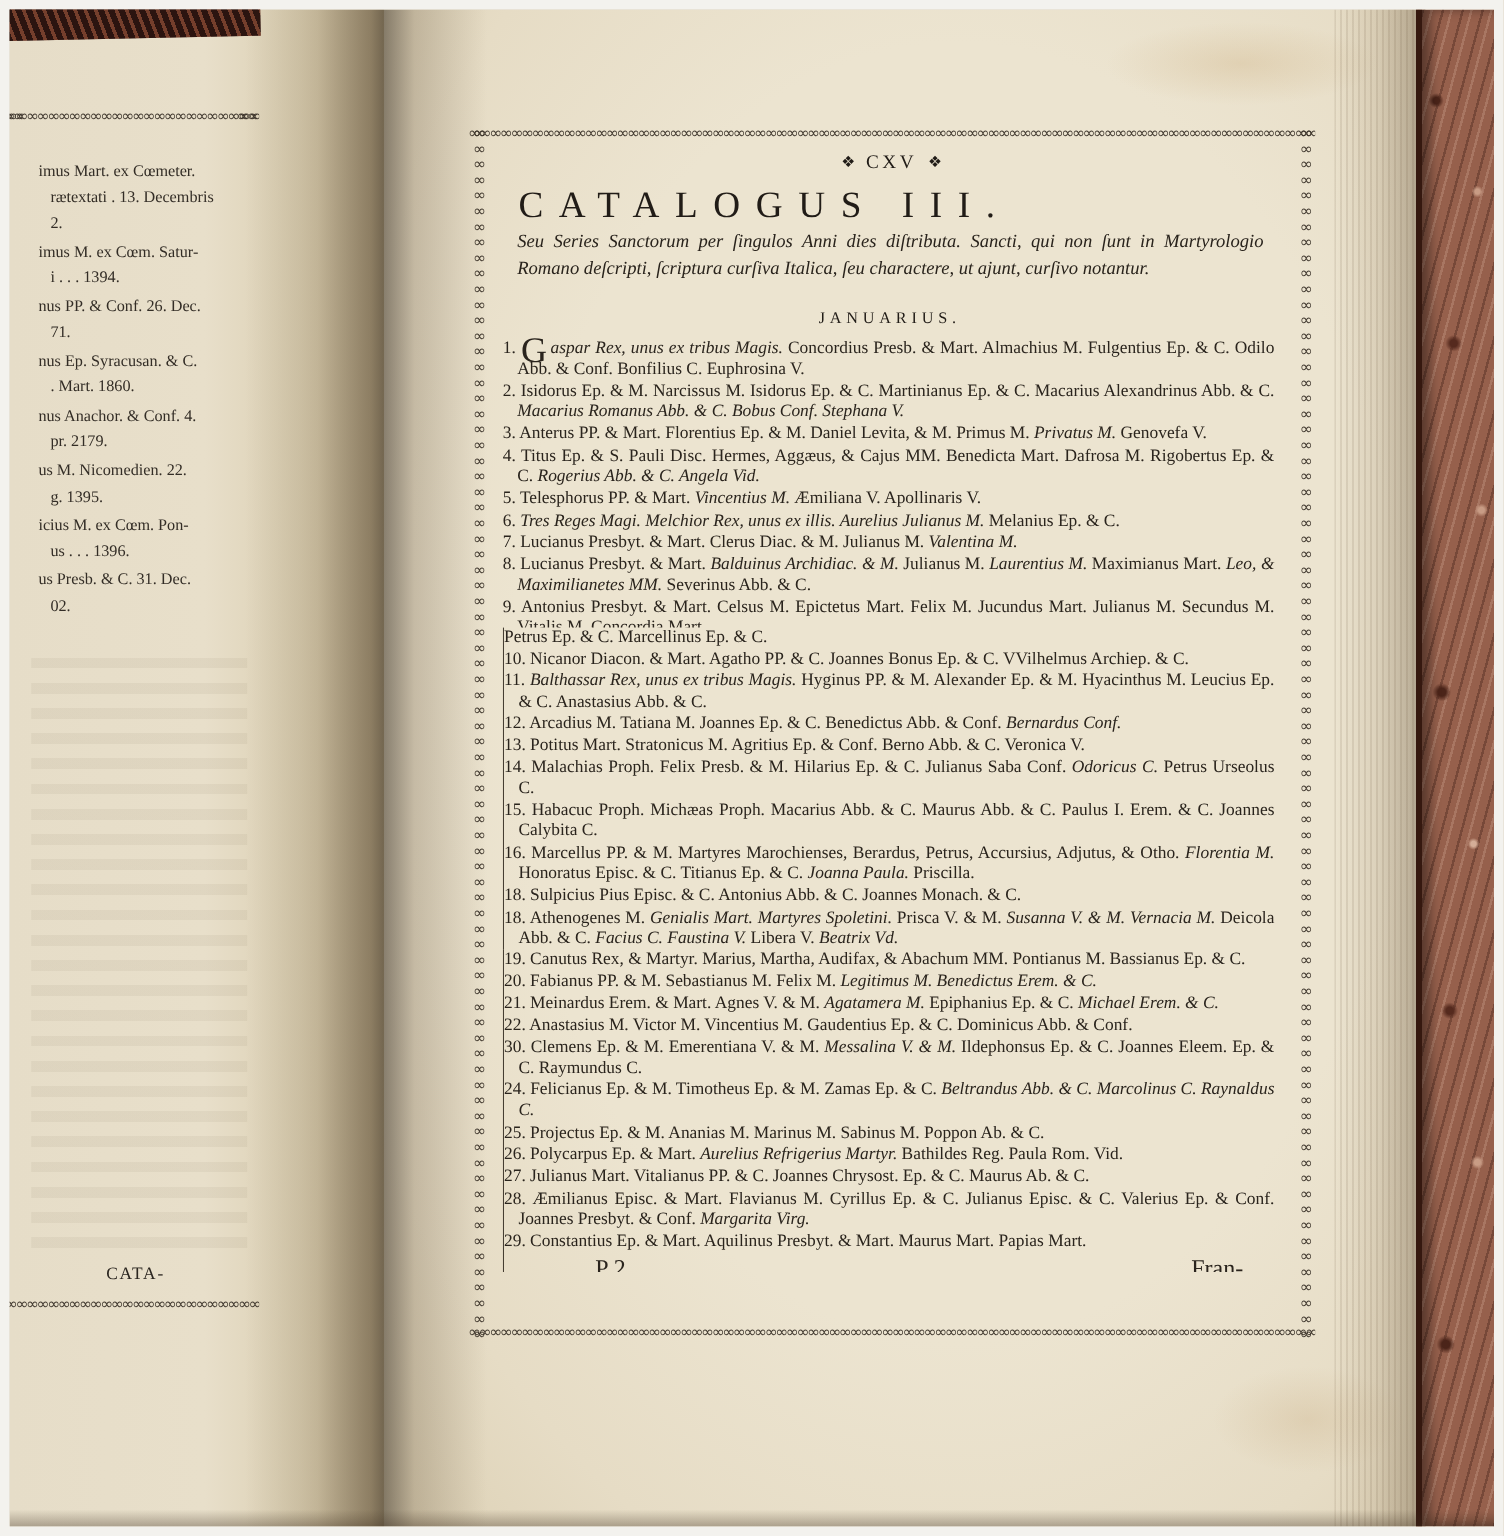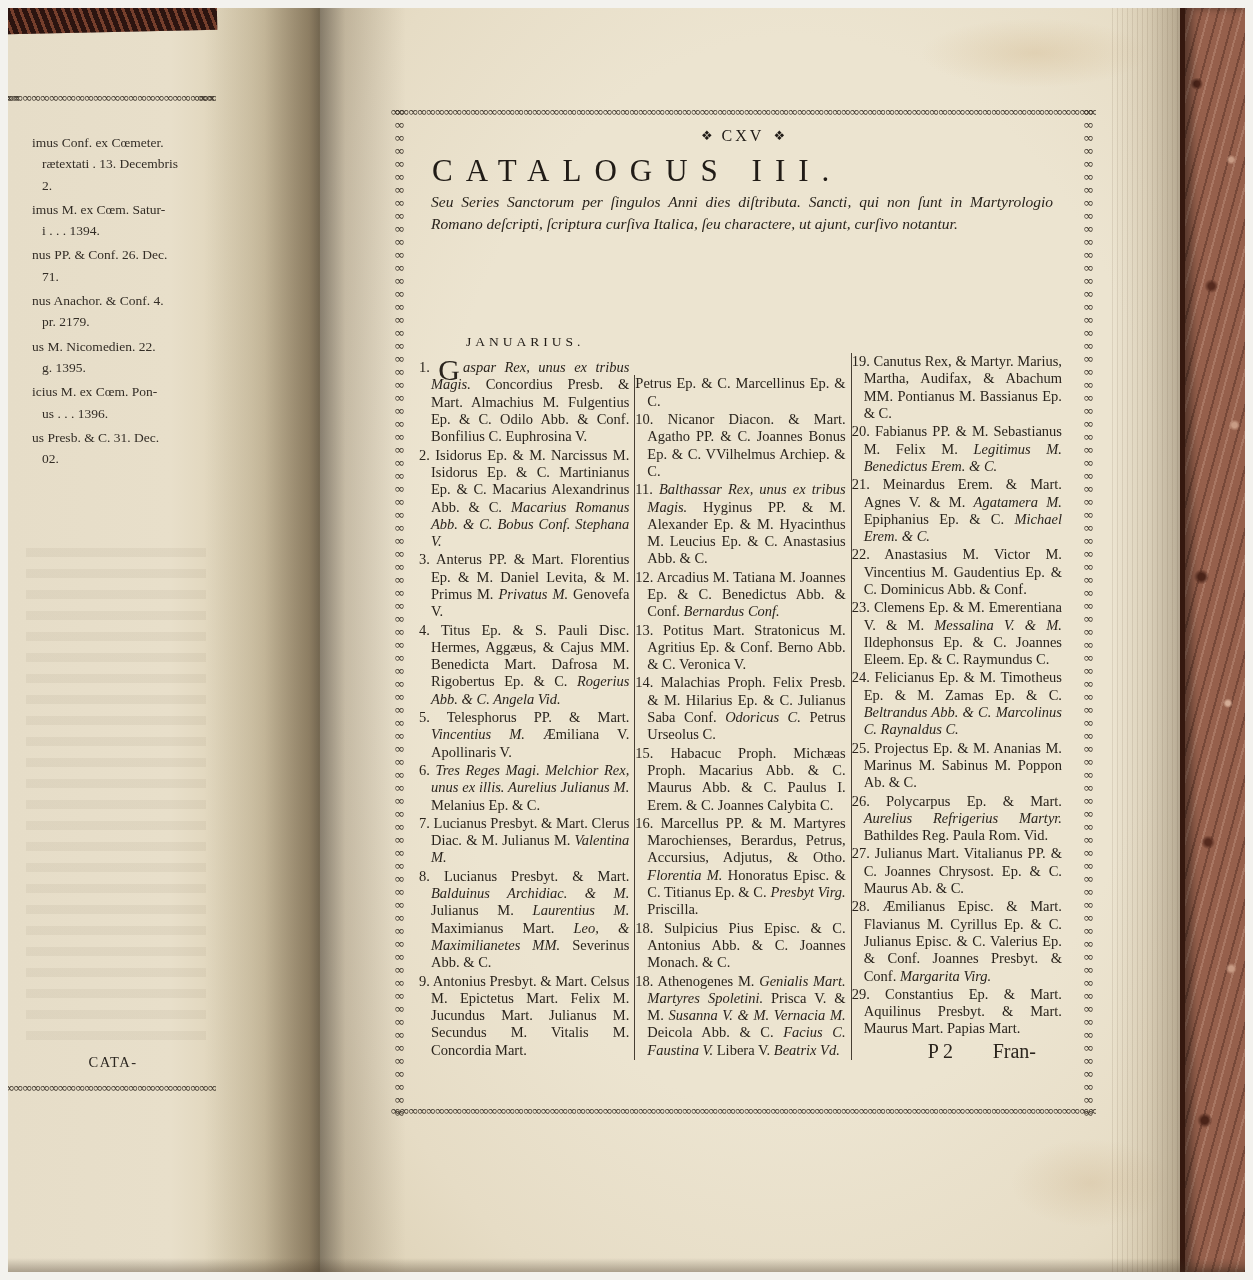--- a/index.html
+++ b/index.html
@@ -89,21 +89,21 @@
   .book-title{
     font-size:31px;letter-spacing:13px;padding-left:13px;
     margin-top:8px;color:#211c17;
   }
   .intro{
     font-style:italic;font-size:15.5px;line-height:21.5px;text-align:justify;
     margin:2px 14px 10px 12px;color:#29231c;
   }
 
   .columns{
-    display:flex;align-items:flex-end;height:806px;overflow:hidden;margin-top:20px;
+    display:flex;align-items:flex-start;height:806px;overflow:hidden;margin-top:20px;flex-direction:column;
   }
   .col{
     flex:1 1 0;padding-left:12px;padding-right:5px;overflow:hidden;
     font-size:14.5px;line-height:17.3px;text-align:justify;
   }
   .col + .col{border-left:1px solid #463e32;}
   .col-heading{
     text-align:center;font-size:13.5px;letter-spacing:4px;margin:2px 10px 9px 0;color:#211c17;
   }
   .entry{margin:0 0 1px;text-indent:-12px;}
@@ -146,31 +146,35 @@
 
 <div class="photo">
 
   <div class="left-page">
     <div class="orn orn-h orn-top">∞∞∞∞∞∞∞∞∞∞∞∞∞∞∞∞∞∞∞∞∞∞∞∞∞∞∞∞∞∞∞∞∞∞∞∞∞∞∞∞∞∞∞∞∞∞∞∞∞∞∞∞∞∞∞∞∞∞∞∞∞∞∞∞∞∞∞∞∞∞∞∞∞∞∞∞∞∞∞∞∞∞∞∞∞∞∞∞∞∞∞∞∞∞∞∞∞∞∞∞∞∞∞∞∞∞∞∞∞∞∞∞∞∞∞∞∞∞∞∞∞∞∞∞∞∞∞∞∞∞∞∞∞∞∞∞∞∞∞∞∞∞∞∞∞∞∞∞∞∞∞∞∞∞∞∞∞∞∞∞∞∞∞∞∞∞∞∞∞∞∞∞∞∞∞∞∞∞∞∞∞∞∞∞∞∞∞∞∞∞∞∞∞∞∞∞∞∞∞∞∞∞∞∞∞∞∞∞∞∞∞∞∞∞∞∞∞∞∞∞∞∞∞∞∞∞∞∞∞∞∞∞∞∞∞∞∞∞∞∞∞∞∞∞∞∞∞∞∞∞∞∞∞∞∞∞∞∞∞∞∞∞∞∞∞∞∞∞∞∞∞∞∞∞∞∞∞∞∞∞</div>
     <div class="orn orn-h orn-bottom">∞∞∞∞∞∞∞∞∞∞∞∞∞∞∞∞∞∞∞∞∞∞∞∞∞∞∞∞∞∞∞∞∞∞∞∞∞∞∞∞∞∞∞∞∞∞∞∞∞∞∞∞∞∞∞∞∞∞∞∞∞∞∞∞∞∞∞∞∞∞∞∞∞∞∞∞∞∞∞∞∞∞∞∞∞∞∞∞∞∞∞∞∞∞∞∞∞∞∞∞∞∞∞∞∞∞∞∞∞∞∞∞∞∞∞∞∞∞∞∞∞∞∞∞∞∞∞∞∞∞∞∞∞∞∞∞∞∞∞∞∞∞∞∞∞∞∞∞∞∞∞∞∞∞∞∞∞∞∞∞∞∞∞∞∞∞∞∞∞∞∞∞∞∞∞∞∞∞∞∞∞∞∞∞∞∞∞∞∞∞∞∞∞∞∞∞∞∞∞∞∞∞∞∞∞∞∞∞∞∞∞∞∞∞∞∞∞∞∞∞∞∞∞∞∞∞∞∞∞∞∞∞∞∞∞∞∞∞∞∞∞∞∞∞∞∞∞∞∞∞∞∞∞∞∞∞∞∞∞∞∞∞∞∞∞∞∞∞∞∞∞∞∞∞∞∞∞∞∞∞</div>
     <div class="orn orn-v orn-left">∞∞∞∞∞∞∞∞∞∞∞∞∞∞∞∞∞∞∞∞∞∞∞∞∞∞∞∞∞∞∞∞∞∞∞∞∞∞∞∞∞∞∞∞∞∞∞∞∞∞∞∞∞∞∞∞∞∞∞∞∞∞∞∞∞∞∞∞∞∞∞∞∞∞∞∞∞∞∞∞∞∞∞∞∞∞∞∞∞∞∞∞∞∞∞∞∞∞∞∞∞∞∞∞∞∞∞∞∞∞∞∞∞∞∞∞∞∞∞∞∞∞∞∞∞∞∞∞∞∞∞∞∞∞∞∞∞∞∞∞∞∞∞∞∞∞∞∞∞∞∞∞∞∞∞∞∞∞∞∞∞∞∞∞∞∞∞∞∞∞∞∞∞∞∞∞∞∞∞∞∞∞∞∞∞∞∞∞∞∞∞∞∞∞∞∞∞∞∞∞∞∞∞∞∞∞∞∞∞∞∞∞∞∞∞∞∞∞∞∞∞∞∞∞∞∞∞∞∞∞∞∞∞∞∞∞∞∞∞∞∞∞∞∞∞∞∞∞∞∞∞∞∞∞∞∞∞∞∞∞∞∞∞∞∞∞∞∞∞∞∞∞∞∞∞∞∞∞∞∞</div>
     <div class="orn orn-v orn-right">∞∞∞∞∞∞∞∞∞∞∞∞∞∞∞∞∞∞∞∞∞∞∞∞∞∞∞∞∞∞∞∞∞∞∞∞∞∞∞∞∞∞∞∞∞∞∞∞∞∞∞∞∞∞∞∞∞∞∞∞∞∞∞∞∞∞∞∞∞∞∞∞∞∞∞∞∞∞∞∞∞∞∞∞∞∞∞∞∞∞∞∞∞∞∞∞∞∞∞∞∞∞∞∞∞∞∞∞∞∞∞∞∞∞∞∞∞∞∞∞∞∞∞∞∞∞∞∞∞∞∞∞∞∞∞∞∞∞∞∞∞∞∞∞∞∞∞∞∞∞∞∞∞∞∞∞∞∞∞∞∞∞∞∞∞∞∞∞∞∞∞∞∞∞∞∞∞∞∞∞∞∞∞∞∞∞∞∞∞∞∞∞∞∞∞∞∞∞∞∞∞∞∞∞∞∞∞∞∞∞∞∞∞∞∞∞∞∞∞∞∞∞∞∞∞∞∞∞∞∞∞∞∞∞∞∞∞∞∞∞∞∞∞∞∞∞∞∞∞∞∞∞∞∞∞∞∞∞∞∞∞∞∞∞∞∞∞∞∞∞∞∞∞∞∞∞∞∞∞∞</div>
     <div class="left-frags">
         <div class="frag-group">
-          <div class="frag">imus Conf. ex Cœmeter.</div>
+          <div class="frag">imus Mart. ex Cœmeter.</div>
           <div class="frag cont">rætextati . 13. Decembris</div>
           <div class="frag cont">2.</div>
         </div>
         <div class="frag-group">
           <div class="frag">imus M. ex Cœm. Satur-</div>
           <div class="frag cont">i . . . 1394.</div>
         </div>
         <div class="frag-group">
           <div class="frag">nus PP. &amp; Conf. 26. Dec.</div>
           <div class="frag cont">71.</div>
+        </div>
+        <div class="frag-group">
+          <div class="frag">nus Ep. Syracusan. &amp; C.</div>
+          <div class="frag cont">. Mart. 1860.</div>
         </div>
         <div class="frag-group">
           <div class="frag">nus Anachor. &amp; Conf. 4.</div>
           <div class="frag cont">pr. 2179.</div>
         </div>
         <div class="frag-group">
           <div class="frag">us M. Nicomedien. 22.</div>
           <div class="frag cont">g. 1395.</div>
         </div>
         <div class="frag-group">
@@ -220,30 +224,30 @@
               <p class="entry"><span class="num">9. </span><span class="ro">Antonius Presbyt. &amp; Mart. Celsus M. Epictetus Mart. Felix M. Jucundus Mart. Julianus M. Secundus M. Vitalis M. Concordia Mart.</span></p>
             </div>
             <div class="col">
               <p class="entry"><span class="ro">Petrus Ep. &amp; C. Marcellinus Ep. &amp; C.</span></p>
               <p class="entry"><span class="num">10. </span><span class="ro">Nicanor Diacon. &amp; Mart. Agatho PP. &amp; C. Joannes Bonus Ep. &amp; C. VVilhelmus Archiep. &amp; C.</span></p>
               <p class="entry"><span class="num">11. </span><span class="it">Balthassar Rex, unus ex tribus Magis. </span><span class="ro">Hyginus PP. &amp; M. Alexander Ep. &amp; M. Hyacinthus M. Leucius Ep. &amp; C. Anastasius Abb. &amp; C.</span></p>
               <p class="entry"><span class="num">12. </span><span class="ro">Arcadius M. Tatiana M. Joannes Ep. &amp; C. Benedictus Abb. &amp; Conf. </span><span class="it">Bernardus Conf.</span></p>
               <p class="entry"><span class="num">13. </span><span class="ro">Potitus Mart. Stratonicus M. Agritius Ep. &amp; Conf. Berno Abb. &amp; C. Veronica V.</span></p>
               <p class="entry"><span class="num">14. </span><span class="ro">Malachias Proph. Felix Presb. &amp; M. Hilarius Ep. &amp; C. Julianus Saba Conf. </span><span class="it">Odoricus C. </span><span class="ro">Petrus Urseolus C.</span></p>
               <p class="entry"><span class="num">15. </span><span class="ro">Habacuc Proph. Michæas Proph. Macarius Abb. &amp; C. Maurus Abb. &amp; C. Paulus I. Erem. &amp; C. Joannes Calybita C.</span></p>
-              <p class="entry"><span class="num">16. </span><span class="ro">Marcellus PP. &amp; M. Martyres Marochienses, Berardus, Petrus, Accursius, Adjutus, &amp; Otho. </span><span class="it">Florentia M. </span><span class="ro">Honoratus Episc. &amp; C. Titianus Ep. &amp; C. </span><span class="it">Presbyt Virg. </span><span class="ro">Priscilla.</span></p>
+              <p class="entry"><span class="num">16. </span><span class="ro">Marcellus PP. &amp; M. Martyres Marochienses, Berardus, Petrus, Accursius, Adjutus, &amp; Otho. </span><span class="it">Florentia M. </span><span class="ro">Honoratus Episc. &amp; C. Titianus Ep. &amp; C. </span><span class="it">Joanna Paula. </span><span class="ro">Priscilla.</span></p>
               <p class="entry"><span class="num">18. </span><span class="ro">Sulpicius Pius Episc. &amp; C. Antonius Abb. &amp; C. Joannes Monach. &amp; C.</span></p>
               <p class="entry"><span class="num">18. </span><span class="ro">Athenogenes M. </span><span class="it">Genialis Mart. Martyres Spoletini. </span><span class="ro">Prisca V. &amp; M. </span><span class="it">Susanna V. &amp; M. Vernacia M. </span><span class="ro">Deicola Abb. &amp; C. </span><span class="it">Facius C. Faustina V. </span><span class="ro">Libera V. </span><span class="it">Beatrix Vd.</span></p>
             </div>
             <div class="col">
               <p class="entry"><span class="num">19. </span><span class="ro">Canutus Rex, &amp; Martyr. Marius, Martha, Audifax, &amp; Abachum MM. Pontianus M. Bassianus Ep. &amp; C.</span></p>
               <p class="entry"><span class="num">20. </span><span class="ro">Fabianus PP. &amp; M. Sebastianus M. Felix M. </span><span class="it">Legitimus M. Benedictus Erem. &amp; C.</span></p>
               <p class="entry"><span class="num">21. </span><span class="ro">Meinardus Erem. &amp; Mart. Agnes V. &amp; M. </span><span class="it">Agatamera M. </span><span class="ro">Epiphanius Ep. &amp; C. </span><span class="it">Michael Erem. &amp; C.</span></p>
               <p class="entry"><span class="num">22. </span><span class="ro">Anastasius M. Victor M. Vincentius M. Gaudentius Ep. &amp; C. Dominicus Abb. &amp; Conf.</span></p>
-              <p class="entry"><span class="num">23. </span><span class="ro">Clemens Ep. &amp; M. Emerentiana V. &amp; M. </span><span class="it">Messalina V. &amp; M. </span><span class="ro">Ildephonsus Ep. &amp; C. Joannes Eleem. Ep. &amp; C. Raymundus C.</span></p>
+              <p class="entry"><span class="num">30. </span><span class="ro">Clemens Ep. &amp; M. Emerentiana V. &amp; M. </span><span class="it">Messalina V. &amp; M. </span><span class="ro">Ildephonsus Ep. &amp; C. Joannes Eleem. Ep. &amp; C. Raymundus C.</span></p>
               <p class="entry"><span class="num">24. </span><span class="ro">Felicianus Ep. &amp; M. Timotheus Ep. &amp; M. Zamas Ep. &amp; C. </span><span class="it">Beltrandus Abb. &amp; C. Marcolinus C. Raynaldus C.</span></p>
               <p class="entry"><span class="num">25. </span><span class="ro">Projectus Ep. &amp; M. Ananias M. Marinus M. Sabinus M. Poppon Ab. &amp; C.</span></p>
               <p class="entry"><span class="num">26. </span><span class="ro">Polycarpus Ep. &amp; Mart. </span><span class="it">Aurelius Refrigerius Martyr. </span><span class="ro">Bathildes Reg. Paula Rom. Vid.</span></p>
               <p class="entry"><span class="num">27. </span><span class="ro">Julianus Mart. Vitalianus PP. &amp; C. Joannes Chrysost. Ep. &amp; C. Maurus Ab. &amp; C.</span></p>
               <p class="entry"><span class="num">28. </span><span class="ro">Æmilianus Episc. &amp; Mart. Flavianus M. Cyrillus Ep. &amp; C. Julianus Episc. &amp; C. Valerius Ep. &amp; Conf. Joannes Presbyt. &amp; Conf. </span><span class="it">Margarita Virg.</span></p>
               <p class="entry"><span class="num">29. </span><span class="ro">Constantius Ep. &amp; Mart. Aquilinus Presbyt. &amp; Mart. Maurus Mart. Papias Mart.</span></p>
               <div class="sigline">
                 <span>P 2</span>
                 <span class="cw">Fran-</span>
               </div>

